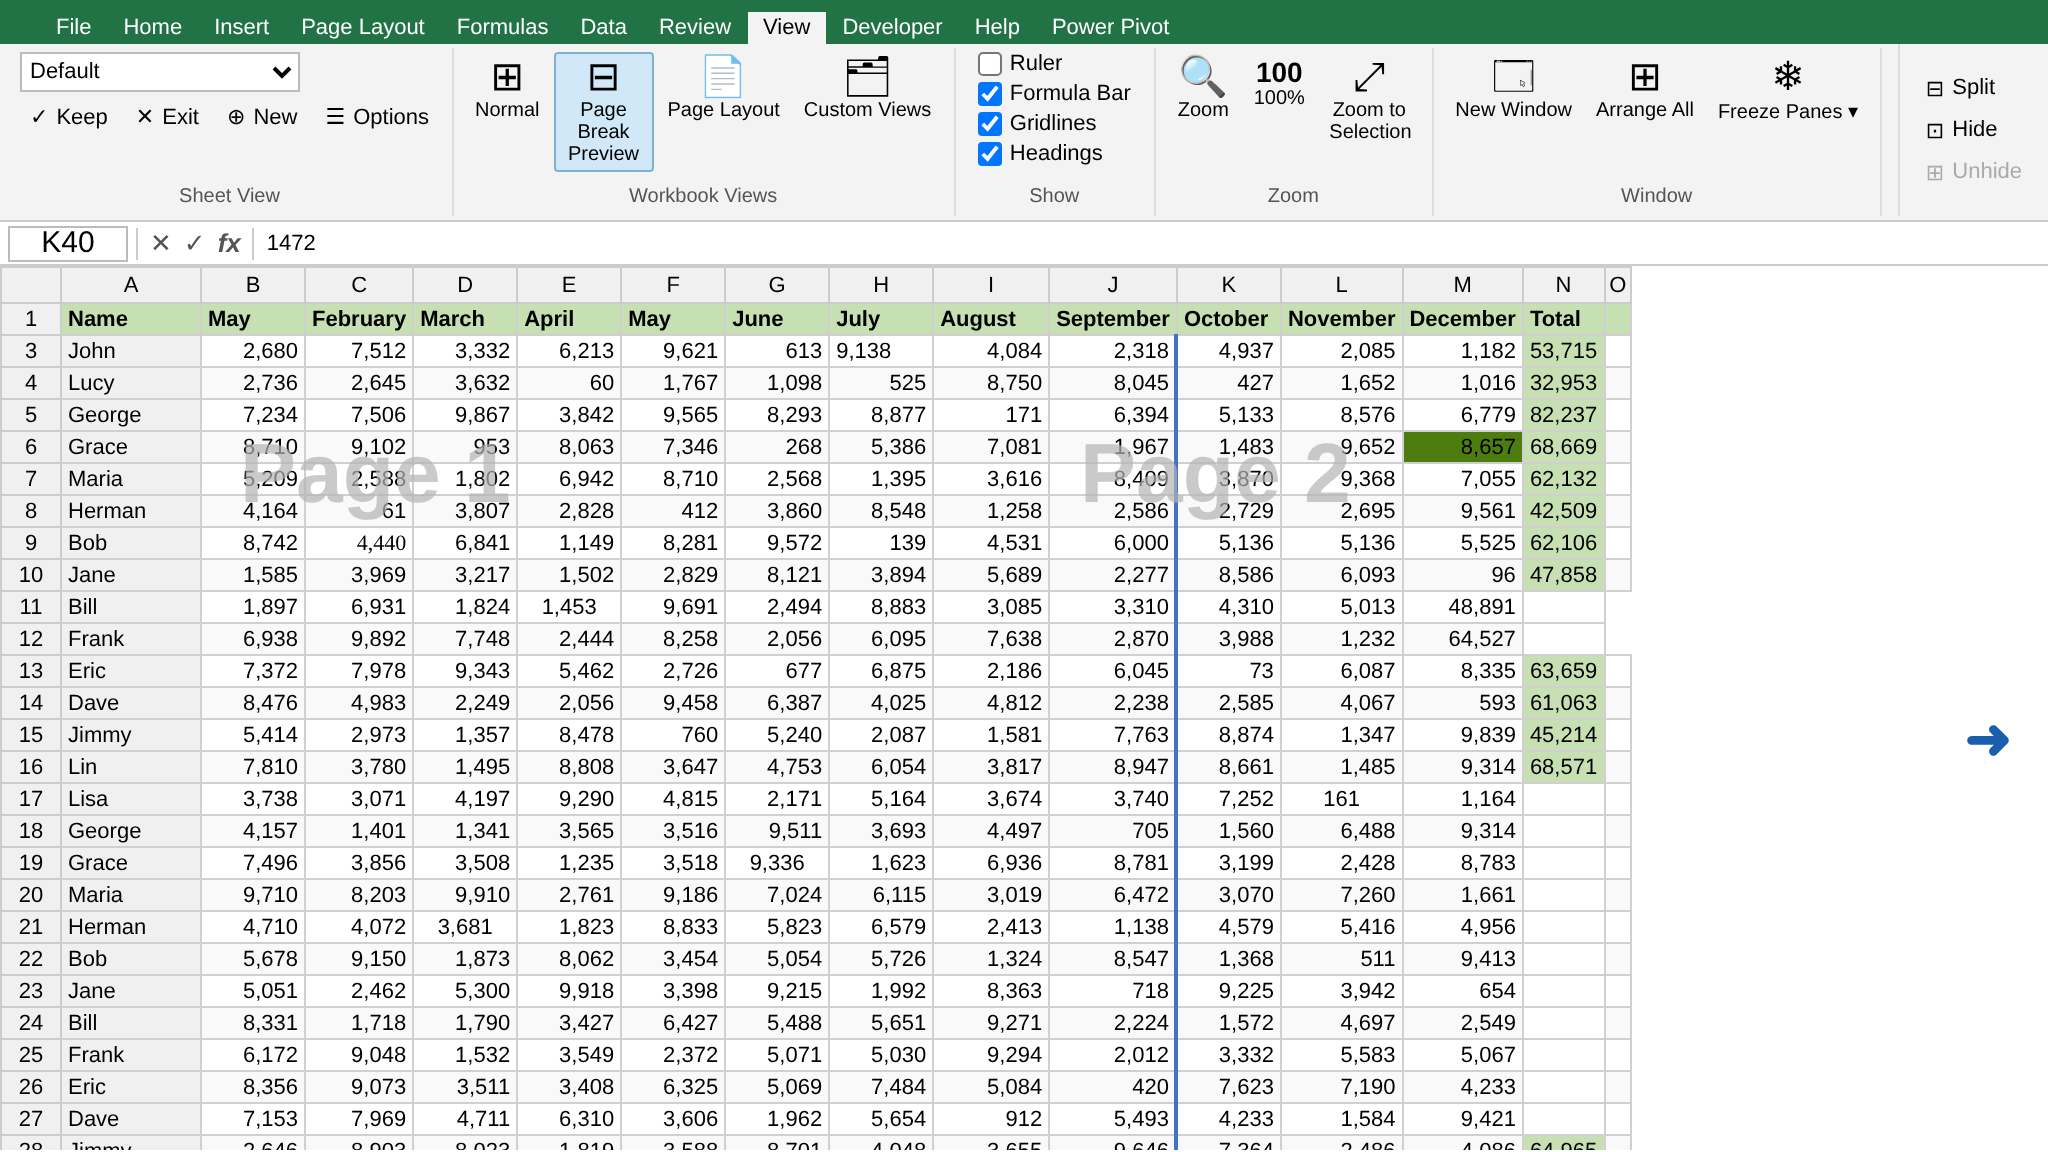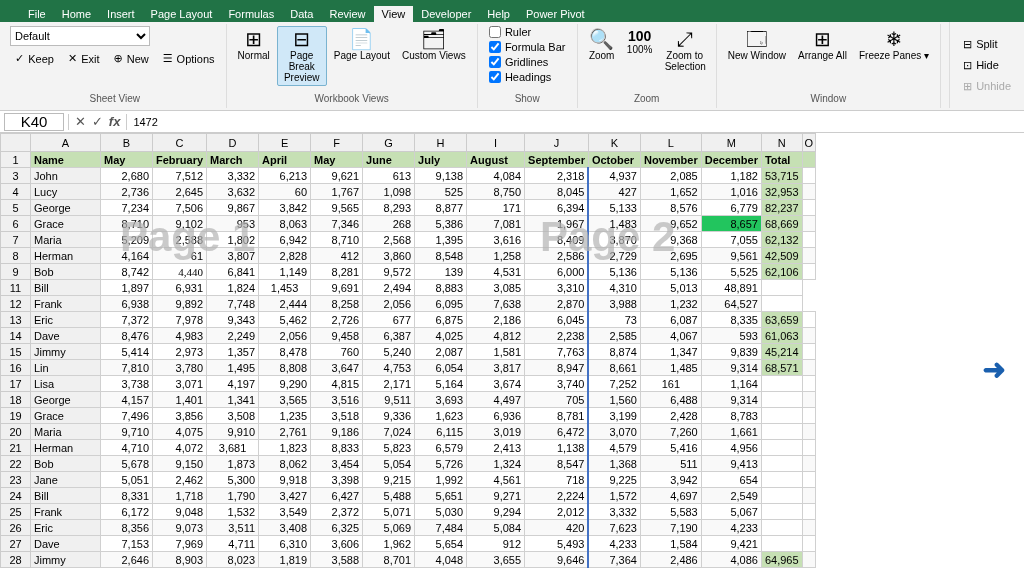--- a/index.html
+++ b/index.html
@@ -277,21 +277,21 @@
           </tr>
           <tr>
             <td class="row-header">3</td>
             <td style="background: rgb(240, 240, 240);">John</td>
             <td style="text-align: right;">2,680</td>
             <td style="text-align: right;">7,512</td>
             <td style="text-align: right;">3,332</td>
             <td style="text-align: right;">6,213</td>
             <td style="text-align: right;">9,621</td>
             <td style="text-align: right;">613</td>
-            <td style="text-align: right;">9,138</td>
+            <td style="text-align: left;">9,138</td>
             <td style="text-align: right;">4,084</td>
             <td style="border-right: 2px solid rgb(68, 114, 196); text-align: right;">2,318</td>
             <td style="text-align: right;">4,937</td>
             <td style="text-align: right;">2,085</td>
             <td style="text-align: right;">1,182</td>
             <td style="background: rgb(198, 224, 180); text-align: right;">53,715</td>
             <td style="text-align: right;"></td>
           </tr>
           <tr>
             <td class="row-header">4</td>
@@ -336,21 +336,21 @@
             <td style="background: rgb(249, 249, 249); text-align: right;">9,102</td>
             <td style="background: rgb(249, 249, 249); text-align: right;">953</td>
             <td style="background: rgb(249, 249, 249); text-align: right;">8,063</td>
             <td style="background: rgb(249, 249, 249); text-align: right;">7,346</td>
             <td style="background: rgb(249, 249, 249); text-align: right;">268</td>
             <td style="background: rgb(249, 249, 249); text-align: right;">5,386</td>
             <td style="background: rgb(249, 249, 249); text-align: right;">7,081</td>
             <td style="border-right: 2px solid rgb(68, 114, 196); background: rgb(249, 249, 249); text-align: right;">1,967</td>
             <td style="background: rgb(249, 249, 249); text-align: right;">1,483</td>
             <td style="background: rgb(249, 249, 249); text-align: right;">9,652</td>
-            <td style="background: #22c55e; text-align: right;">8,657</td>
+            <td style="background: #4d7c0f; text-align: right;">8,657</td>
             <td style="background: rgb(198, 224, 180); text-align: right;">68,669</td>
             <td style="background: rgb(249, 249, 249); text-align: right;"></td>
           </tr>
           <tr>
             <td class="row-header">7</td>
             <td style="background: rgb(240, 240, 240);">Maria</td>
             <td style="text-align: right;">5,209</td>
             <td style="text-align: right;">2,588</td>
             <td style="text-align: right;">1,802</td>
             <td style="text-align: right;">6,942</td>
@@ -395,20 +395,38 @@
             <td style="text-align: right;">139</td>
             <td style="text-align: right;">4,531</td>
             <td style="border-right: 2px solid rgb(68, 114, 196); text-align: right;">6,000</td>
             <td style="text-align: right;">5,136</td>
             <td style="text-align: right;">5,136</td>
             <td style="text-align: right; margin-top: 21px;">5,525</td>
             <td style="background: rgb(198, 224, 180); text-align: right;">62,106</td>
             <td style="text-align: right;"></td>
           </tr>
           <tr>
+            <td class="row-header">10</td>
+            <td style="background: rgb(240, 240, 240);">Jane</td>
+            <td style="background: rgb(249, 249, 249); text-align: right;">1,585</td>
+            <td style="background: rgb(249, 249, 249); text-align: right;">3,969</td>
+            <td style="background: rgb(249, 249, 249); text-align: right;">3,217</td>
+            <td style="background: rgb(249, 249, 249); text-align: right;">1,502</td>
+            <td style="background: rgb(249, 249, 249); text-align: right;">2,829</td>
+            <td style="background: rgb(249, 249, 249); text-align: right;">8,121</td>
+            <td style="background: rgb(249, 249, 249); text-align: right;">3,894</td>
+            <td style="background: rgb(249, 249, 249); text-align: right;">5,689</td>
+            <td style="border-right: 2px solid rgb(68, 114, 196); background: rgb(249, 249, 249); text-align: right;">2,277</td>
+            <td style="background: rgb(249, 249, 249); text-align: right;">8,586</td>
+            <td style="background: rgb(249, 249, 249); text-align: right;">6,093</td>
+            <td style="background: rgb(249, 249, 249); text-align: right;">96</td>
+            <td style="background: rgb(198, 224, 180); text-align: right;">47,858</td>
+            <td style="background: rgb(249, 249, 249); text-align: right;"></td>
+          </tr>
+          <tr>
             <td class="row-header">11</td>
             <td style="background: rgb(240, 240, 240);">Bill</td>
             <td style="text-align: right;">1,897</td>
             <td style="text-align: right;">6,931</td>
             <td style="text-align: right;">1,824</td>
             <td style="text-align: center;">1,453</td>
             <td style="text-align: right;">9,691</td>
             <td style="text-align: right;">2,494</td>
             <td style="text-align: right;">8,883</td>
             <td style="text-align: right;">3,085</td>
@@ -544,35 +562,35 @@
             <td style="background: rgb(249, 249, 249); text-align: right;"></td>
           </tr>
           <tr>
             <td class="row-header">19</td>
             <td style="background: rgb(240, 240, 240);">Grace</td>
             <td style="text-align: right;">7,496</td>
             <td style="text-align: right;">3,856</td>
             <td style="text-align: right;">3,508</td>
             <td style="text-align: right;">1,235</td>
             <td style="text-align: right;">3,518</td>
-            <td style="text-align: right; margin-top: 47px;">9,336</td>
+            <td style="text-align: center; margin-top: 47px;">9,336</td>
             <td style="text-align: right;">1,623</td>
             <td style="text-align: right;">6,936</td>
             <td style="border-right: 2px solid rgb(68, 114, 196); text-align: right;">8,781</td>
             <td style="text-align: right;">3,199</td>
             <td style="text-align: right;">2,428</td>
             <td style="text-align: right;">8,783</td>
             <td style="text-align: right;"></td>
             <td style="text-align: right;"></td>
           </tr>
           <tr>
             <td class="row-header">20</td>
             <td style="background: rgb(240, 240, 240);">Maria</td>
             <td style="background: rgb(249, 249, 249); text-align: right;">9,710</td>
-            <td style="background: rgb(249, 249, 249); text-align: right;">4,075</td>
+            <td style="background: rgb(249, 249, 249); text-align: right;">8,203</td>
             <td style="background: rgb(249, 249, 249); text-align: right;">9,910</td>
             <td style="background: rgb(249, 249, 249); text-align: right;">2,761</td>
             <td style="background: rgb(249, 249, 249); text-align: right;">9,186</td>
             <td style="background: rgb(249, 249, 249); text-align: right;">7,024</td>
             <td style="background: rgb(249, 249, 249); text-align: right;">6,115</td>
             <td style="background: rgb(249, 249, 249); text-align: right;">3,019</td>
             <td style="border-right: 2px solid rgb(68, 114, 196); background: rgb(249, 249, 249); text-align: right;">6,472</td>
             <td style="background: rgb(249, 249, 249); text-align: right;">3,070</td>
             <td style="background: rgb(249, 249, 249); text-align: right;">7,260</td>
             <td style="background: rgb(249, 249, 249); text-align: right;">1,661</td>
@@ -618,21 +636,21 @@
           <tr>
             <td class="row-header">23</td>
             <td style="background: rgb(240, 240, 240);">Jane</td>
             <td style="text-align: right;">5,051</td>
             <td style="text-align: right;">2,462</td>
             <td style="text-align: right;">5,300</td>
             <td style="text-align: right;">9,918</td>
             <td style="text-align: right;">3,398</td>
             <td style="text-align: right;">9,215</td>
             <td style="text-align: right;">1,992</td>
-            <td style="text-align: right;">4,561</td>
+            <td style="text-align: right;">8,363</td>
             <td style="border-right: 2px solid rgb(68, 114, 196); text-align: right;">718</td>
             <td style="text-align: right;">9,225</td>
             <td style="text-align: right;">3,942</td>
             <td style="text-align: right;">654</td>
             <td style="text-align: right;"></td>
             <td style="text-align: right;"></td>
           </tr>
           <tr>
             <td class="row-header">24</td>
             <td style="background: rgb(240, 240, 240);">Bill</td>

